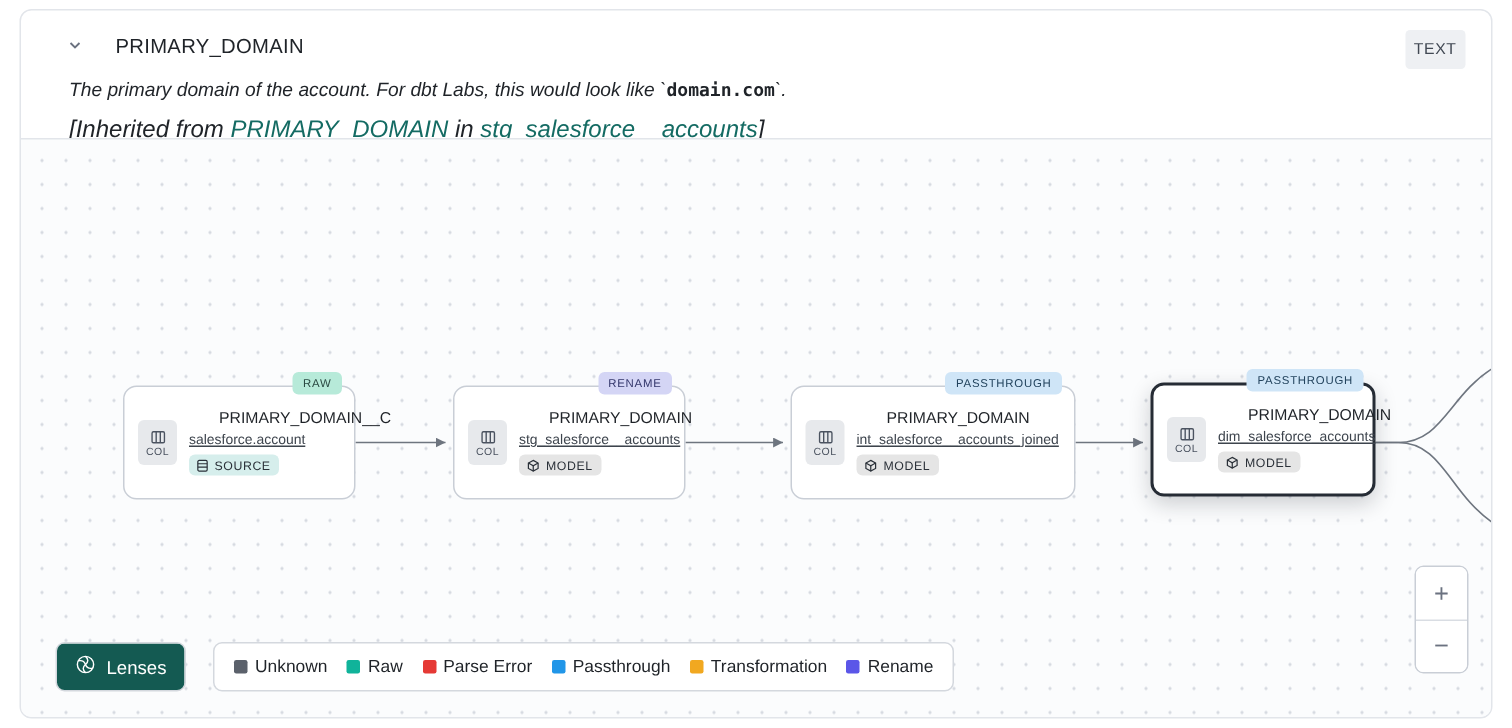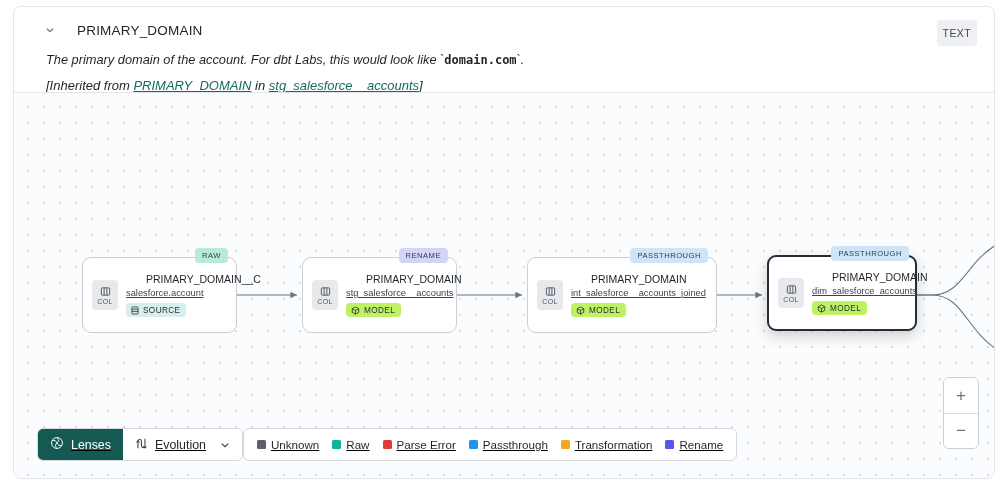--- a/index.html
+++ b/index.html
@@ -67,21 +67,21 @@
   }
   .desc code {
     font-family: "DejaVu Sans Mono", "Liberation Mono", monospace;
     font-style: normal;
     font-weight: bold;
     font-size: 12px;
   }
   .inherit {
     margin-top: 9px;
     margin-left: 16px;
-    font-size: 13px;
+    font-size: 16px;
     font-style: italic;
     color: #1f2328;
   }
   .inherit a {
     color: #146b63;
     text-decoration: underline;
   }
 
   
   .canvas {
@@ -139,21 +139,21 @@
     align-items: center;
     gap: 4px;
     font-size: 8.2px;
     letter-spacing: .4px;
     color: #2a3038;
     padding: 2.5px 6px 2.5px 5px;
     border-radius: 4px;
     align-self: flex-start;
   }
   .kind-source { background: #d6eeec; }
-  .kind-model  { background: #bef264; }
+  .kind-model  { background: #e5e5e5; }
 
   .tag {
     position: absolute;
     top: -10px;
     font-size: 7.6px;
     letter-spacing: .5px;
     padding: 3px 7px;
     border-radius: 4px;
     white-space: nowrap;
   }
@@ -215,22 +215,21 @@
     font-family: "Liberation Sans", sans-serif;
   }
   .zoomctl button + button { border-top: 1px solid #d9dde3; }
 
   
   .bottombar {
     position: absolute;
     left: 23px; bottom: 19px;
     display: flex;
     align-items: center;
-    gap: 0;
-    text-decoration: underline;
+    gap: 18px;
   }
   .seg {
     display: flex;
     align-items: stretch;
     height: 33px;
     border-radius: 6px;
     overflow: hidden;
     border: 1px solid #d4d8de;
     background: #fff;
   }
@@ -424,35 +423,20 @@
         <div class="seg-lenses">
           <span>
             <svg width="14" height="14" viewBox="0 0 16 16" fill="none" stroke="#ffffff" stroke-width="1.1">
               <circle cx="8" cy="8" r="6.2"></circle>
               <path d="M8 1.8c2.2 2 2.4 4.2 0 6.2-2.4 2-2.2 4.2 0 6.2"></path>
               <path d="M2.6 5.2c2.8-.6 4.6.6 5.4 2.8.8 2.2 2.6 3.4 5.4 2.8"></path>
             </svg>
           </span>
           <span>Lenses</span>
         </div>
-        <div class="seg-evolution">
-          <span>
-            <svg width="14" height="15" viewBox="0 0 16 16" fill="none" stroke="#2a3038" stroke-width="1.1" stroke-linecap="round">
-              <path d="M4.5 13V5.2a2 2 0 0 1 4 0v5.6a2 2 0 0 0 4 0V3"></path>
-              <path d="M2.9 6.6 4.5 4.6 6.1 6.6"></path>
-              <path d="M10.9 11.4 12.5 13.4 14.1 11.4"></path>
-            </svg>
-          </span>
-          <span>Evolution</span>
-          <span style="margin-left:6px;display:inline-flex;">
-            <svg width="12" height="12" viewBox="0 0 12 12" fill="none" stroke="#3d444d" stroke-width="1.2">
-              <path d="M2.8 4.6 L6 7.7 L9.2 4.6"></path>
-            </svg>
-          </span>
-        </div>
       </div>
 
       <div class="legend">
         <span class="leg-item">
           <span class="leg-sw" style="background:#5b616b"></span>
           <span>Unknown</span>
         </span>
         <span class="leg-item">
           <span class="leg-sw" style="background:#10b39a"></span>
           <span>Raw</span>

